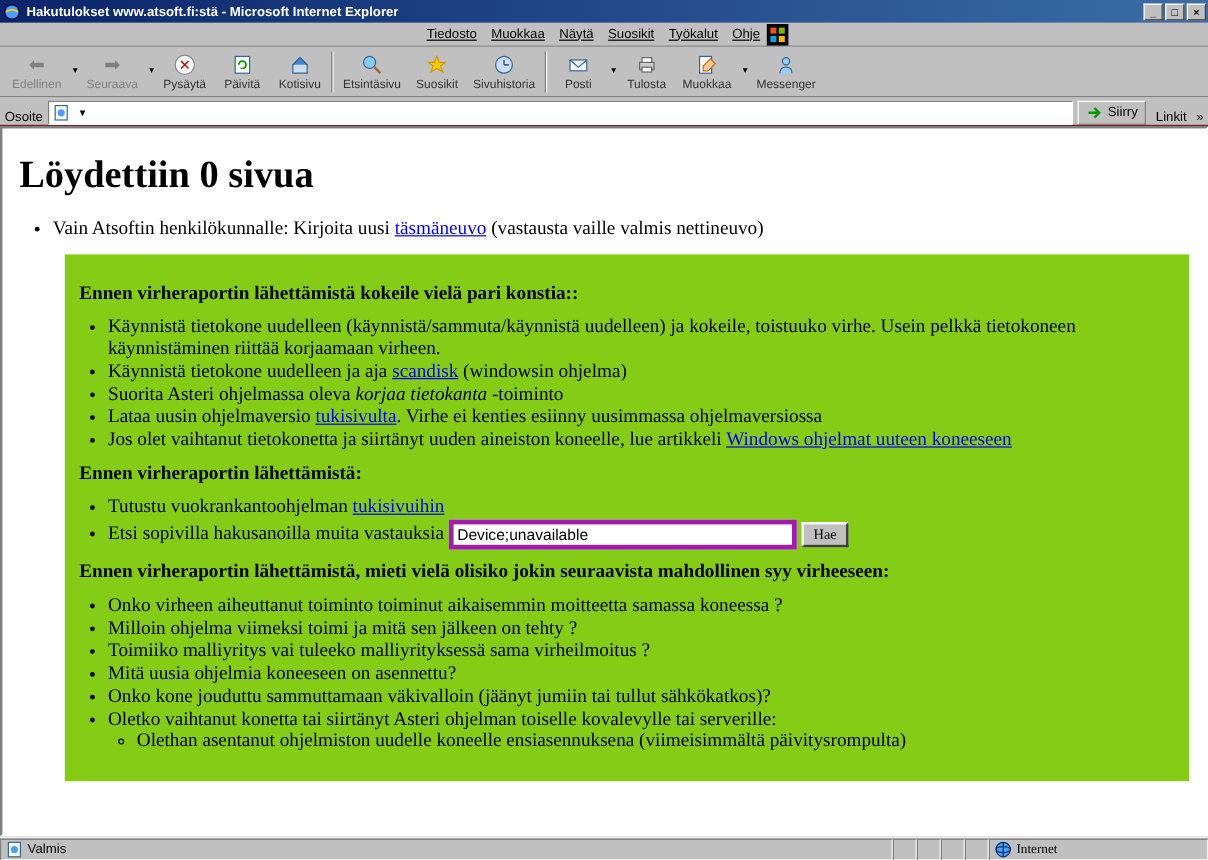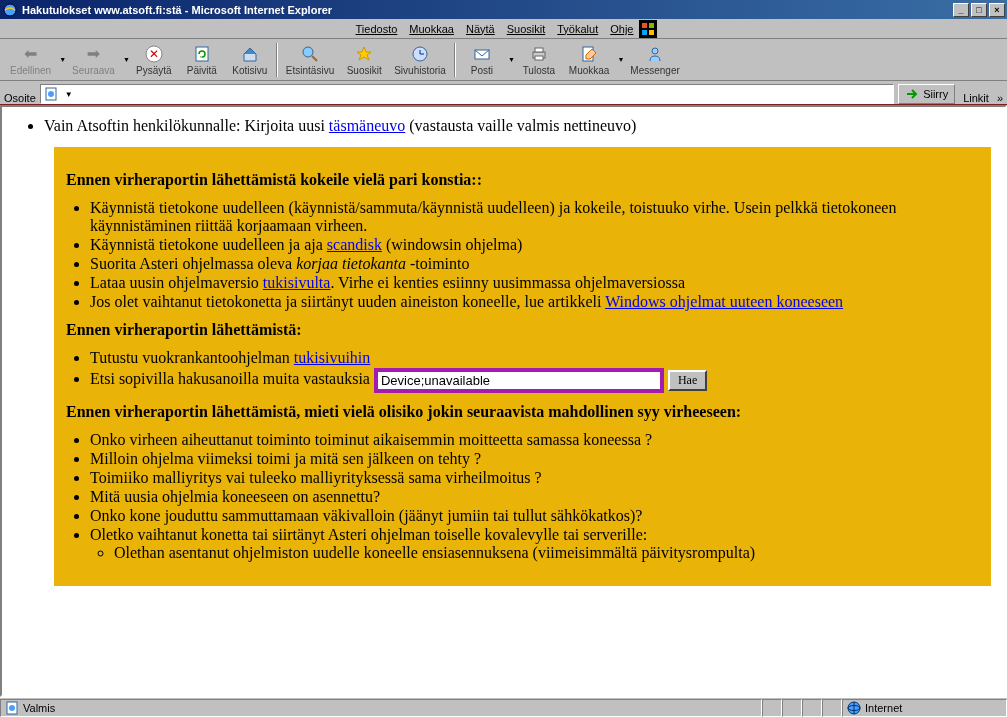--- a/index.html
+++ b/index.html
@@ -96,21 +96,21 @@
   font-size: 16px;
   color: black;
   padding: 10px 14px;
 }
 .page h1 { font-size: 32px; font-weight: bold; margin: 10px 0 18px 0; font-family: "Times New Roman", serif; }
 .page ul { margin-left: 28px; margin-bottom: 8px; }
 .page li { margin-bottom: 1px; }
 .page a { color: #0000ee; text-decoration: underline; }
 .page .italic { font-style: italic; }
 .yellow-box {
-  background: #eab308;
+  background: #84cc16;
   margin: 12px 0 0 38px;
   padding: 14px 12px 14px 2px;
 }
 .yellow-box .section-head { font-weight: bold; margin: 10px 0 10px 10px; }
 .yellow-box ul { margin-left: 34px; margin-bottom: 10px; }
 .yellow-box ul ul { margin-left: 24px; list-style-type: circle; }
 .search-input {
   width: 290px;
   font-family: Arial;
   font-size: 13px;
@@ -131,21 +131,21 @@
 .statusbar {
   height: 20px;
   background: #c0c0c0;
   display: flex;
   align-items: center;
   border-top: 1px solid #fff;
   font-size: 11px;
 }
 .status-cell { border: 1px solid; border-color: #808080 #fff #fff #808080; height: 18px; display: flex; align-items: center; padding: 0 4px; }
 .status-main { flex: 1; }
-.status-zone { width: 165px; }
+.status-zone { width: 183px; font-family: Liberation Serif, serif; }
 .status-spacer { width: 20px; }
 ::-webkit-scrollbar { width: 16px; background: #c0c0c0; }
 ::-webkit-scrollbar-thumb { background: #c0c0c0; border: 1px solid; border-color: #fff #404040 #404040 #fff; }
 ::-webkit-scrollbar-button { background: #c0c0c0; border: 1px solid; border-color: #fff #404040 #404040 #fff; height: 16px; }
 </style>
 </head>
 <body>
 
 <div class="titlebar">
   <span class="ie-icon">
@@ -306,20 +306,21 @@
         <path d="M2 7 L10 7 M7 3 L11 7 L7 11" stroke="#090" stroke-width="2" fill="none"></path>
       </svg>
     <span>Siirry</span>
   </div>
   <span class="links-label">Linkit</span>
   <span>»</span>
 </div>
 
 <div class="content-area">
   <div class="page">
+    <h1>Löydettiin 0 sivua</h1>
     <ul>
       <li><span>Vain Atsoftin henkilökunnalle: Kirjoita uusi </span><a href="#">täsmäneuvo</a><span> (vastausta vaille valmis nettineuvo)</span></li>
     </ul>
     <div class="yellow-box">
       <div class="section-head"><span>Ennen virheraportin lähettämistä kokeile vielä pari konstia:</span>:</div>
       <ul>
         <li>Käynnistä tietokone uudelleen (käynnistä/sammuta/käynnistä uudelleen) ja kokeile, toistuuko virhe. Usein pelkkä tietokoneen käynnistäminen riittää korjaamaan virheen.</li>
         <li><span>Käynnistä tietokone uudelleen ja aja </span><a href="#">scandisk</a><span> (windowsin ohjelma)</span></li>
         <li><span>Suorita Asteri ohjelmassa oleva </span><span class="italic">korjaa tietokanta</span><span> -toiminto</span></li>
         <li><span>Lataa uusin ohjelmaversio </span><a href="#">tukisivulta</a><span>. Virhe ei kenties esiinny uusimmassa ohjelmaversiossa</span></li>

